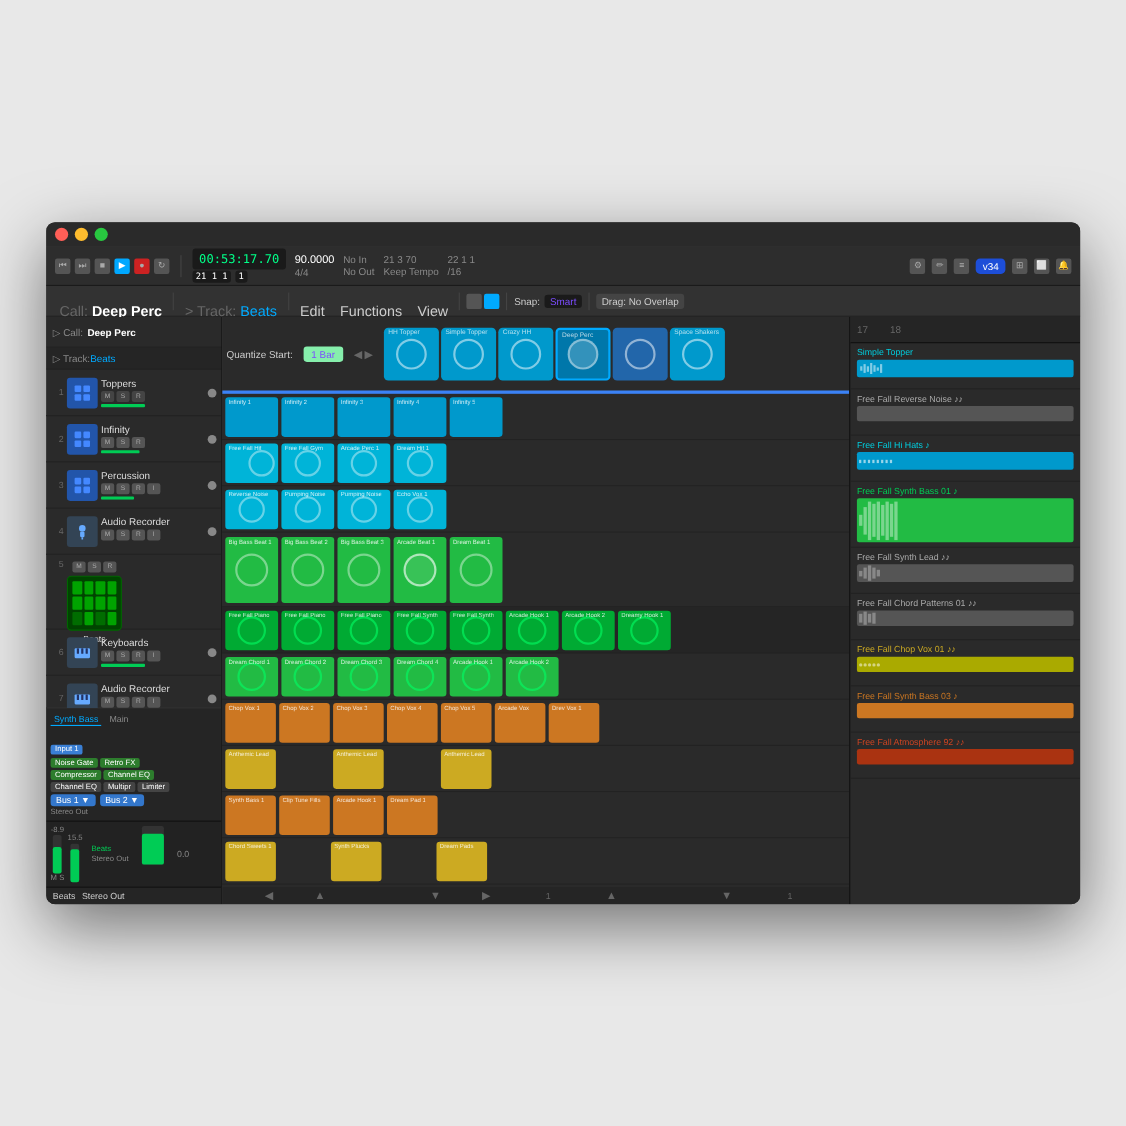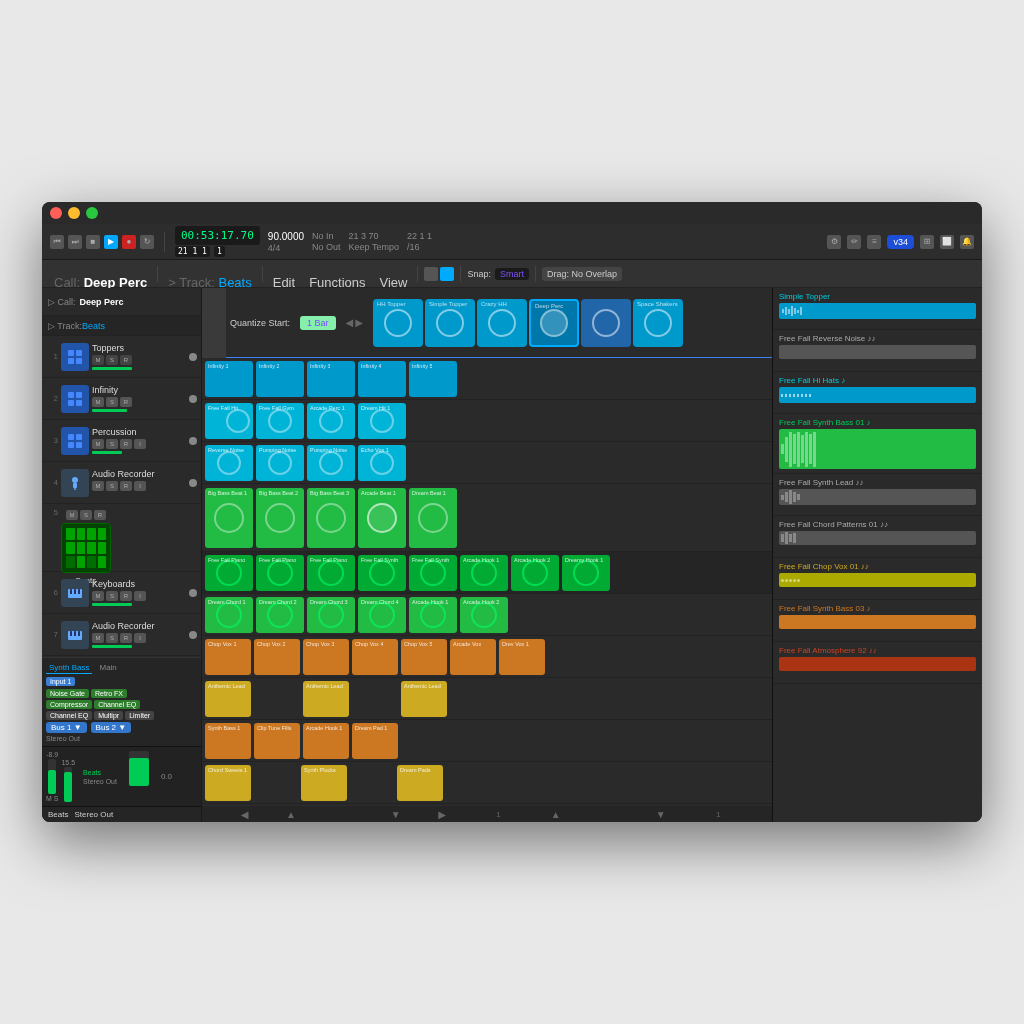--- a/index.html
+++ b/index.html
@@ -222,21 +222,21 @@
     }
 
     
     .synth-panel {
       background: #252525;
       padding: 4px;
       border-top: 1px solid #333;
       flex-shrink: 0;
     }
     .synth-panel-header {
-      display: flex; gap: 4px; align-items: flex-start; margin-bottom: 3px;
+      display: flex; gap: 4px; align-items: flex-start; margin-bottom: 17px;
     }
     .synth-tab {
       font-size: 8px; color: #888; cursor: pointer; padding: 1px 3px;
     }
     .synth-tab.active { color: #00aaff; border-bottom: 1px solid #00aaff; }
     .plugin-btn {
       background: #3a7fd4;
       border-radius: 2px;
       padding: 1px 4px;
       font-size: 7px;
@@ -262,25 +262,24 @@
       flex: 1;
       display: flex;
       flex-direction: column;
       overflow: hidden;
     }
 
     
     .beats-editor {
       height: 70px;
       background: #2a2a2a;
-      border-bottom: 1px solid #3b82f6;
+      border-bottom: 3px solid #3b82f6;
       display: flex;
       flex-shrink: 0;
       position: relative;
-      margin-left: 24px;
     }
     .beats-grid {
       flex: 1;
       display: flex;
       position: relative;
       overflow: hidden;
     }
     .beat-pattern-area {
       display: flex; gap: 2px; padding: 6px 4px;
       overflow-x: auto;
@@ -1062,20 +1061,26 @@
         <div class="nav-arrow">▶</div>
         <div style="width:30px;text-align:center;font-size:8px;color:#666;">1</div>
         <div class="nav-arrow">▲</div>
         <div style="width:20px;"></div>
         <div class="nav-arrow">▼</div>
         <div style="width:30px;text-align:center;font-size:8px;color:#666;">1</div>
       </div>
     </div>
 
     <div class="right-panel">
+      <div class="right-header">
+        <div class="right-header-nums">
+          <span>17</span>
+          <span>18</span>
+        </div>
+      </div>
       <div class="right-tracks">
 
         <div class="right-track-row">
           <div class="rt-name" style="color:#00ccdd;">Simple Topper</div>
           <div class="rt-waveform rt-clip-cyan" style="height:16px;display:flex;align-items:center;padding:0 3px;gap:1px;">
             <div style="width:2px;height:4px;background:rgba(255,255,255,0.5);"></div>
             <div style="width:2px;height:8px;background:rgba(255,255,255,0.5);"></div>
             <div style="width:2px;height:5px;background:rgba(255,255,255,0.5);"></div>
             <div style="width:2px;height:10px;background:rgba(255,255,255,0.5);"></div>
             <div style="width:2px;height:6px;background:rgba(255,255,255,0.5);"></div>

